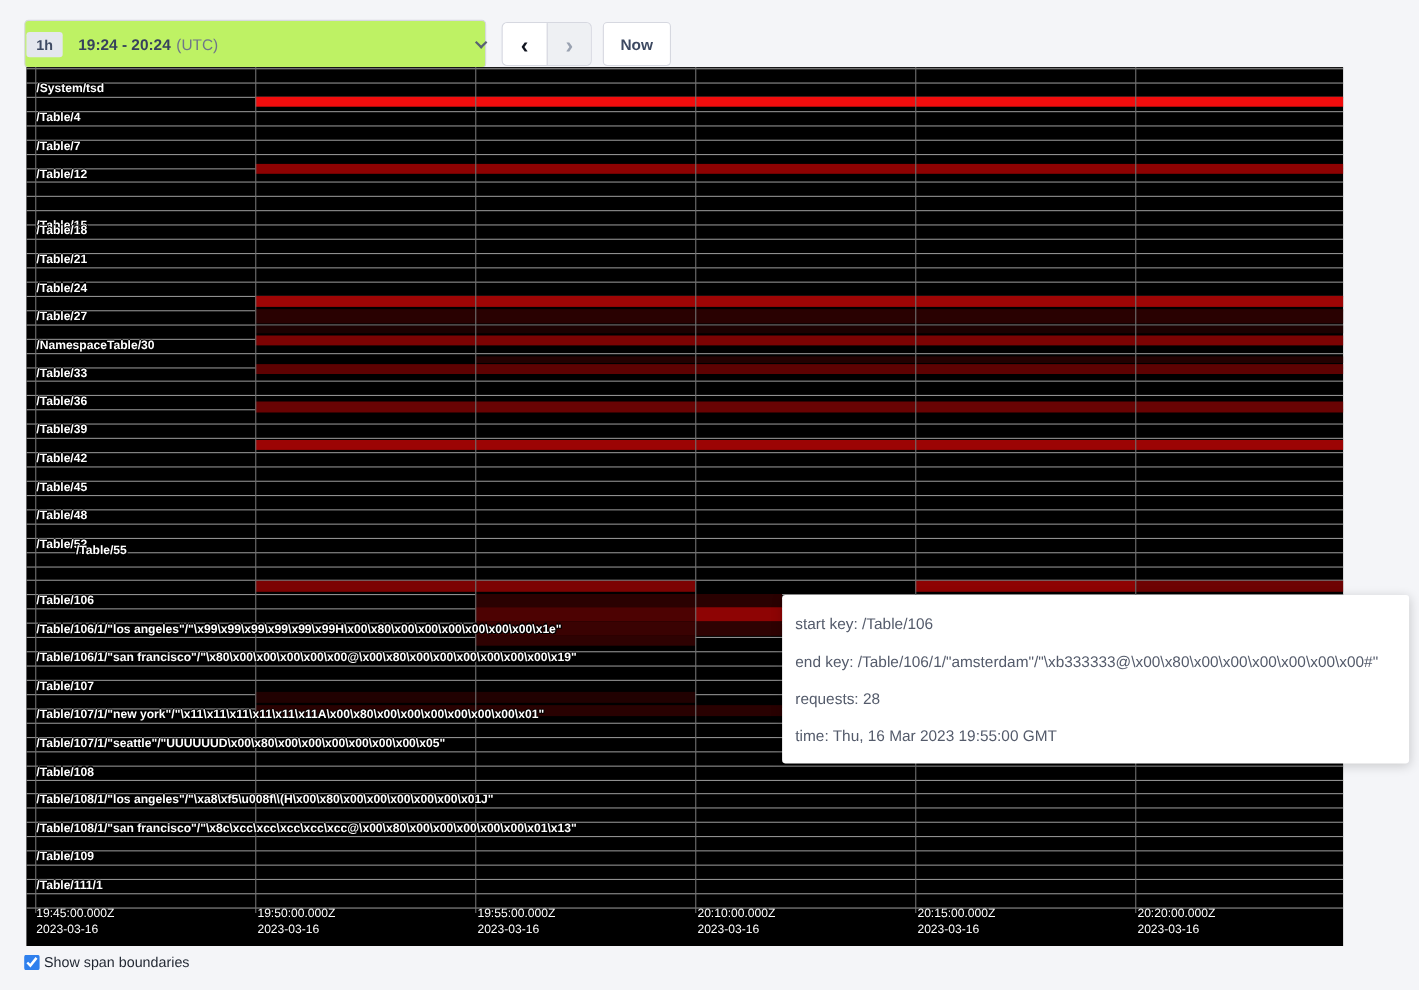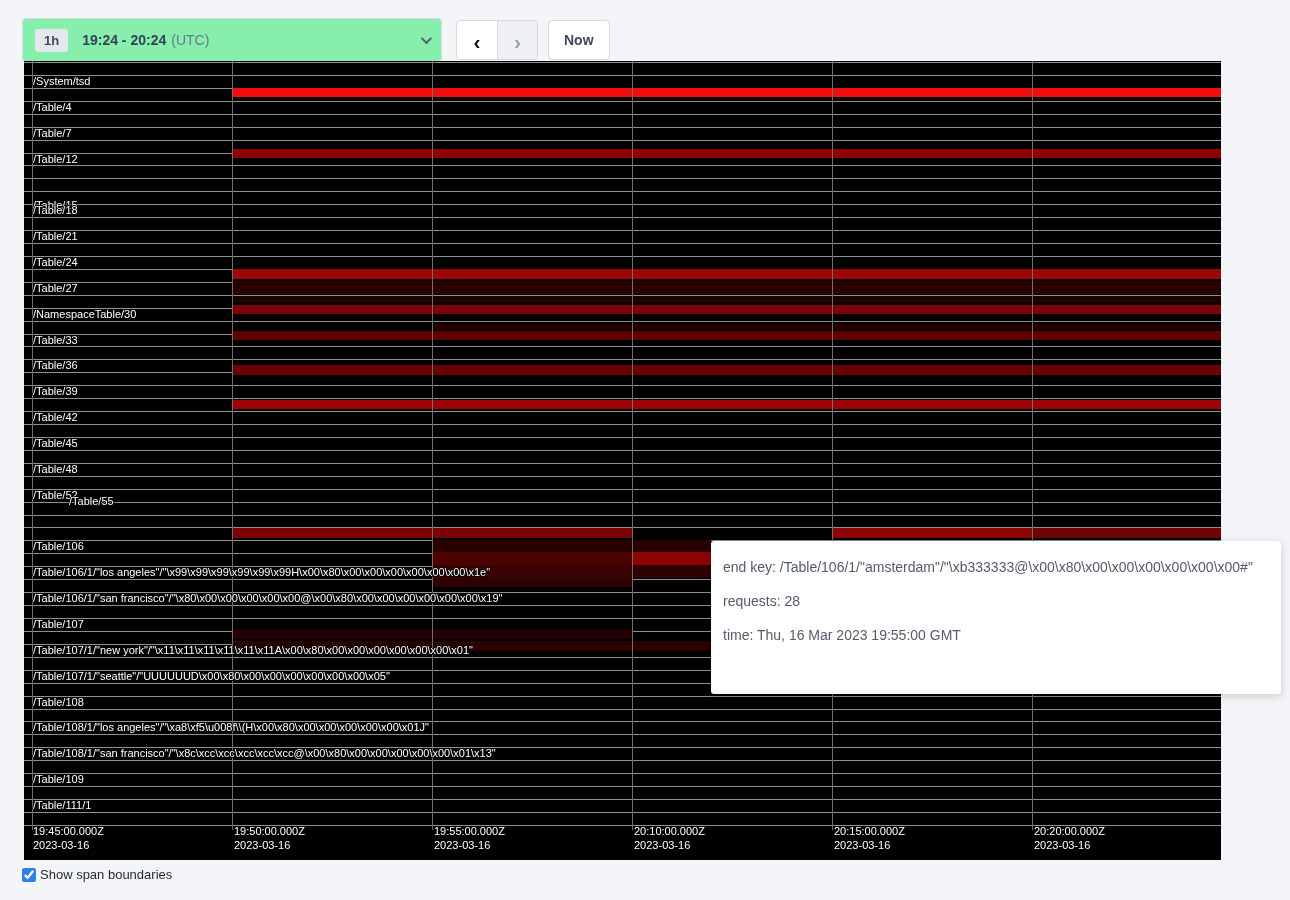--- a/index.html
+++ b/index.html
@@ -7,23 +7,23 @@
   body {
     background: #f4f5f8;
     font-family: "Liberation Sans", sans-serif;
     position: relative;
     overflow: hidden;
   }
 
   
   .toolbar { position: absolute; left: 22px; top: 18px; display: flex; align-items: center; }
   .range-select {
-    width: 420px; height: 44px; background: #86efac;
+    width: 420px; height: 44px; background: #bef264;
     border: 1px solid #d6d8e0; border-radius: 4px;
-    display: flex; align-items: center; padding: 0 12px; cursor: pointer;
+    display: flex; align-items: center; padding: 0 1px; cursor: pointer;
   }
   .range-badge {
     background: #e4e7ee; color: #3e4a63; font-weight: 700; font-size: 13px;
     padding: 4px 9px; border-radius: 3px; margin-right: 14px;
   }
   .range-text { font-size: 14px; font-weight: 700; color: #36415c; }
   .range-utc { font-size: 14px; font-weight: 400; color: #6f7689; margin-left: 5px; }
   .chev-down {
     margin-left: auto; width: 8px; height: 8px;
     border-right: 2px solid #586073; border-bottom: 2px solid #586073;
@@ -46,21 +46,21 @@
   
   .heatmap {
     position: absolute; left: 24px; top: 61px; width: 1197px; height: 799px;
     background: #000;
   }
   .hline { position: absolute; left: 0; width: 1197px; height: 1px; background: #8f8f8f; z-index: 1; }
   .vline { position: absolute; top: 0; width: 1px; height: 769px; background: #6f6f6f; z-index: 3; }
   .band { position: absolute; z-index: 2; }
   .row-label {
     position: absolute; left: 9px; z-index: 4; height: 13px;
-    color: #fff; font-size: 11px; font-weight: 400; line-height: 13px; white-space: nowrap;
+    color: #fff; font-size: 11px; font-weight: 700; line-height: 13px; white-space: nowrap;
     text-shadow: 1px 0 0 #000, -1px 0 0 #000, 0 1px 0 #000, 0 -1px 0 #000, 1px 1px 0 #000;
   }
   .axis-label { position: absolute; top: 763px; z-index: 4; color: #fff; font-size: 11px; line-height: 14px; white-space: nowrap; }
 
   
   .tooltip {
     position: absolute; left: 687px; top: 480px; width: 570px; height: 153px;
     background: #fff; border-radius: 3px; z-index: 10;
     box-shadow: 0 2px 10px rgba(0,0,0,0.18);
     padding: 9px 12px; overflow: hidden;
@@ -225,20 +225,21 @@
     </div>
     <div class="axis-label" style="left: 810px;">
       <div>20:15:00.000Z</div>
       <div>2023-03-16</div>
     </div>
     <div class="axis-label" style="left: 1010px;">
       <div>20:20:00.000Z</div>
       <div>2023-03-16</div>
     </div>
     <div class="tooltip">
+    <div class="tooltip-line">start key: /Table/106</div>
     <div class="tooltip-line">end key: /Table/106/1/"amsterdam"/"\xb333333@\x00\x80\x00\x00\x00\x00\x00\x00#"</div>
     <div class="tooltip-line">requests: 28</div>
     <div class="tooltip-line">time: Thu, 16 Mar 2023 19:55:00 GMT</div>
   </div>
   </div>
 
 <label class="footer-check">
   <input type="checkbox" checked="" style="">
   <span>Show span boundaries</span>
 </label>

